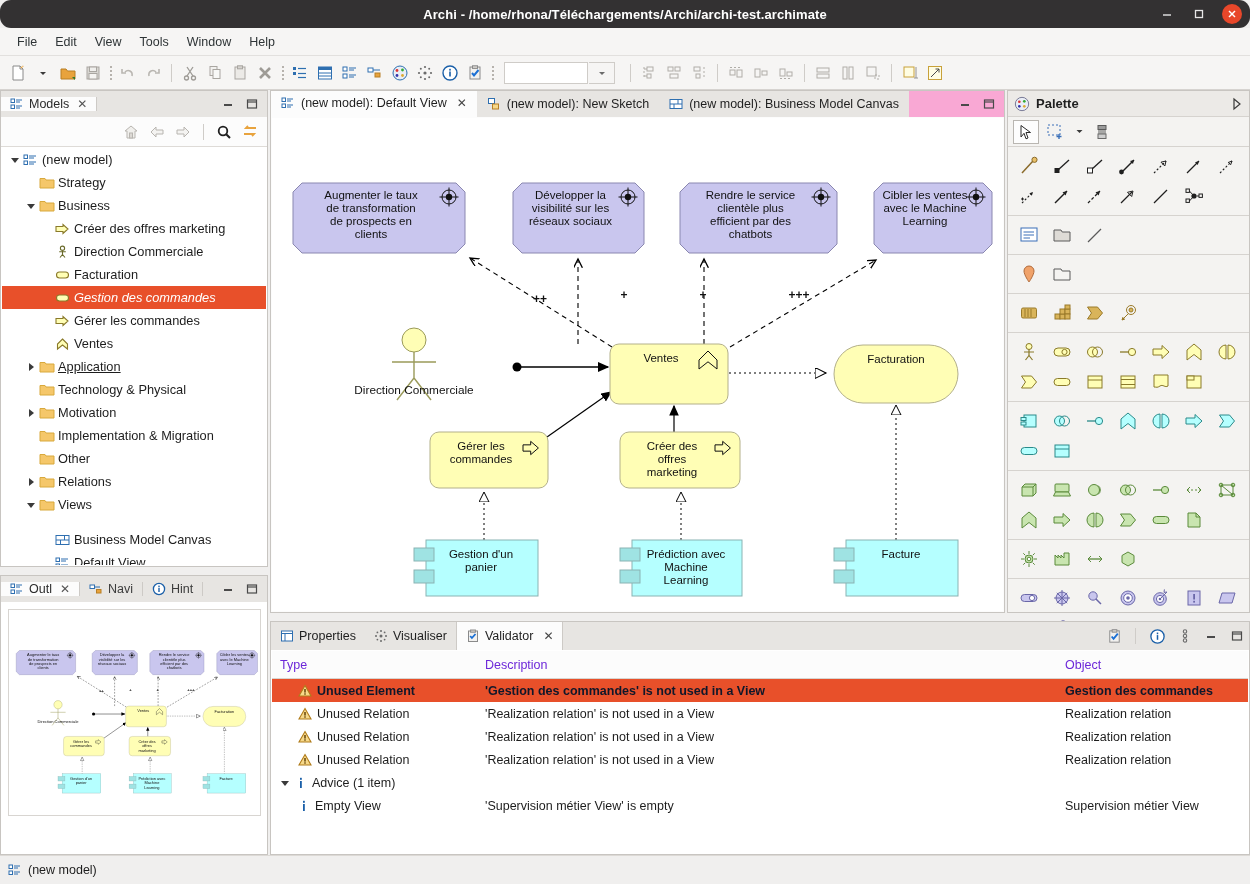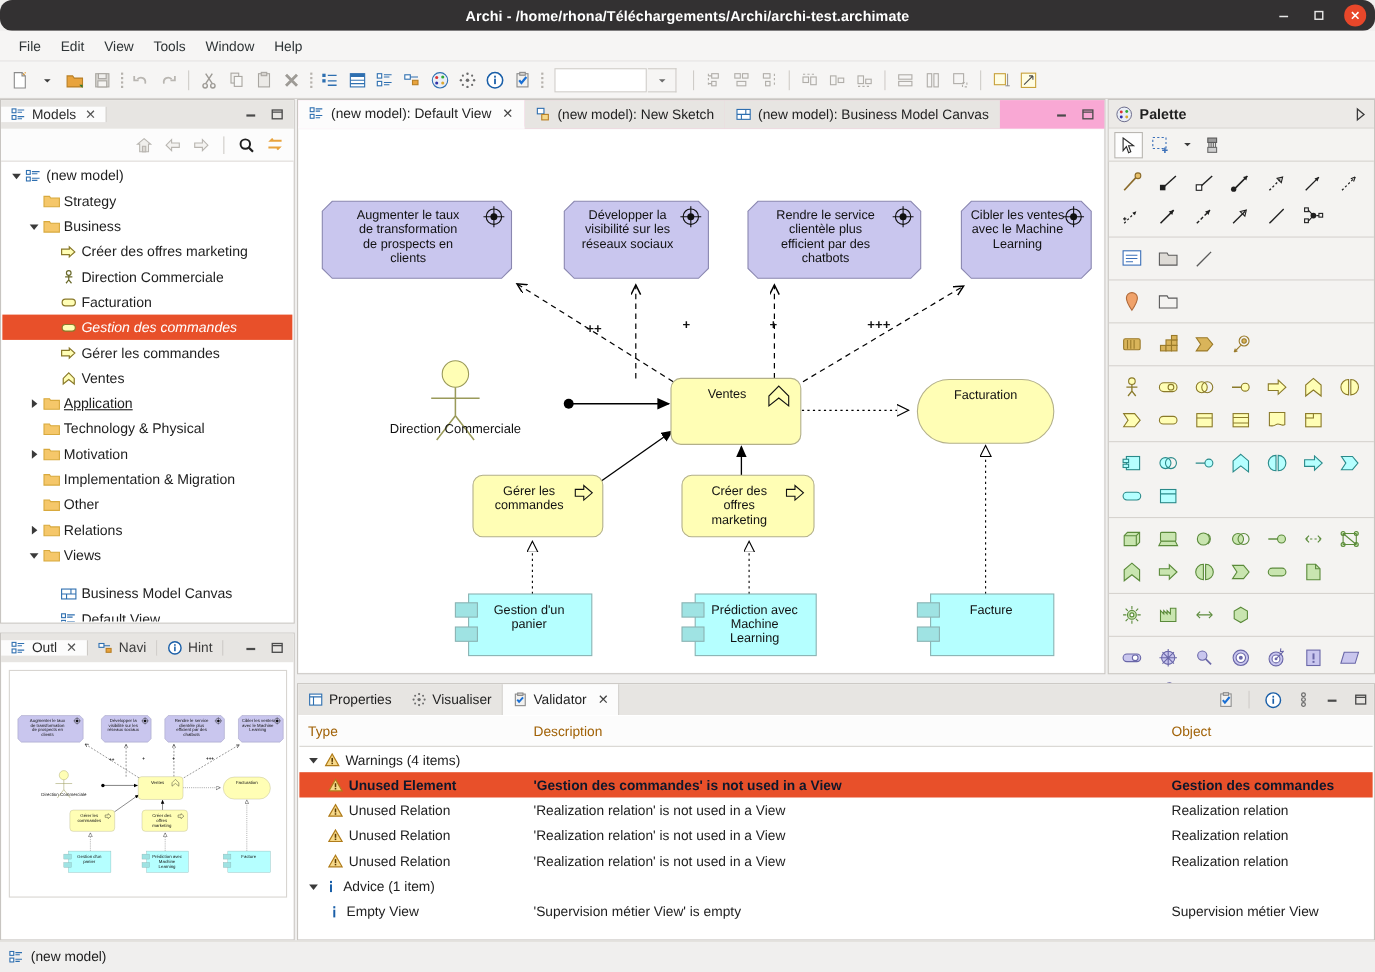--- a/index.html
+++ b/index.html
@@ -82,21 +82,21 @@
   .pal-group { padding:4px 4px; border-bottom:1px solid #d6d3cf; display:flex; flex-wrap:wrap; }
   .pal-item { width:33px; height:30px; display:flex; align-items:center; justify-content:center; cursor:pointer; }
 
   
   .bottom-panel { position:absolute; left:270px; top:621px; width:980px; height:234px; background:#fff; border:1px solid #c8c5c1; }
   .bp-tabs { height:28px; background:#e7e5e2; display:flex; align-items:stretch; position:relative; }
   .bp-tab { display:flex; align-items:center; gap:5px; padding:0 9px; font-size:12.5px; color:#1f1f1f; cursor:pointer; }
   .bp-tab.active { background:#fcfcfc; border-left:1px solid #cdcac6; border-right:1px solid #cdcac6; }
   .bp-right { position:absolute; right:5px; top:0; height:28px; display:flex; align-items:center; gap:12px; }
   .vtable { position:absolute; left:1px; top:29px; right:1px; bottom:1px; overflow:hidden; }
-  .vhead { display:flex; height:28px; background:#fcfcfc; border-bottom:1px solid #d8d5d1; align-items:center; font-size:12.5px; color:#a16207; }
+  .vhead { display:flex; height:28px; background:#fcfcfc; border-bottom:1px solid #d8d5d1; align-items:center; font-size:12.5px; color:#6d28d9; }
   .vhead .c { padding-left:8px; }
   .vrow { display:flex; height:23px; align-items:center; font-size:12.5px; color:#1d1d1d; white-space:nowrap; cursor:pointer; }
   .vrow.selected { background:#e8502a; color:#0f172a;font-weight:bold; }
   .vrow .c { padding-left:8px; overflow:hidden; text-overflow:ellipsis; }
   .c1 { width:205px; flex:0 0 205px; display:flex; align-items:center; gap:5px; }
   .c2 { width:580px; flex:0 0 580px; }
   .c3 { flex:1 1 auto; }
 
   
   .statusbar { position:absolute; left:0; bottom:0; width:1250px; height:29px; background:#f0efee; display:flex; align-items:center; gap:6px; padding-left:8px; font-size:12.5px; color:#1d1d1d; border-top:1px solid #dcd9d5; }
@@ -1573,37 +1573,20 @@
           </div>
       </div>
     </div>
     <div class="vtable">
       <div class="vhead">
         <div class="c c1">Type</div>
         <div class="c c2">Description</div>
         <div class="c c3">Object</div>
       </div>
       <div id="validator-rows">
-          <div class="vrow">
-            <div class="c c1" style="padding-left: 8px;">
-              <span>
-                <svg width="10" height="10" viewBox="0 0 10 10">
-                  <path d="M1 3h8L5 8z" fill="#3a3a3a"></path>
-                </svg>
-              </span>
-              <svg width="14" height="14" viewBox="0 0 14 14">
-                <path d="M7 1.5L13 12H1z" fill="#f7d98a" stroke="#b07c1a" stroke-width="1.1"></path>
-                <rect x="6.3" y="5" width="1.4" height="3.6" fill="#5a3a00"></rect>
-                <rect x="6.3" y="9.3" width="1.4" height="1.4" fill="#5a3a00"></rect>
-              </svg>
-              <span>Warnings (4 items)</span>
-            </div>
-            <div class="c c2"></div>
-            <div class="c c3"></div>
-          </div>
           <div class="vrow selected">
             <div class="c c1" style="padding-left: 26px;">
               <svg width="14" height="14" viewBox="0 0 14 14">
                 <path d="M7 1.5L13 12H1z" fill="#f7d98a" stroke="#b07c1a" stroke-width="1.1"></path>
                 <rect x="6.3" y="5" width="1.4" height="3.6" fill="#5a3a00"></rect>
                 <rect x="6.3" y="9.3" width="1.4" height="1.4" fill="#5a3a00"></rect>
               </svg>
               <span>Unused Element</span>
             </div>
             <div class="c c2">'Gestion des commandes' is not used in a View</div>

